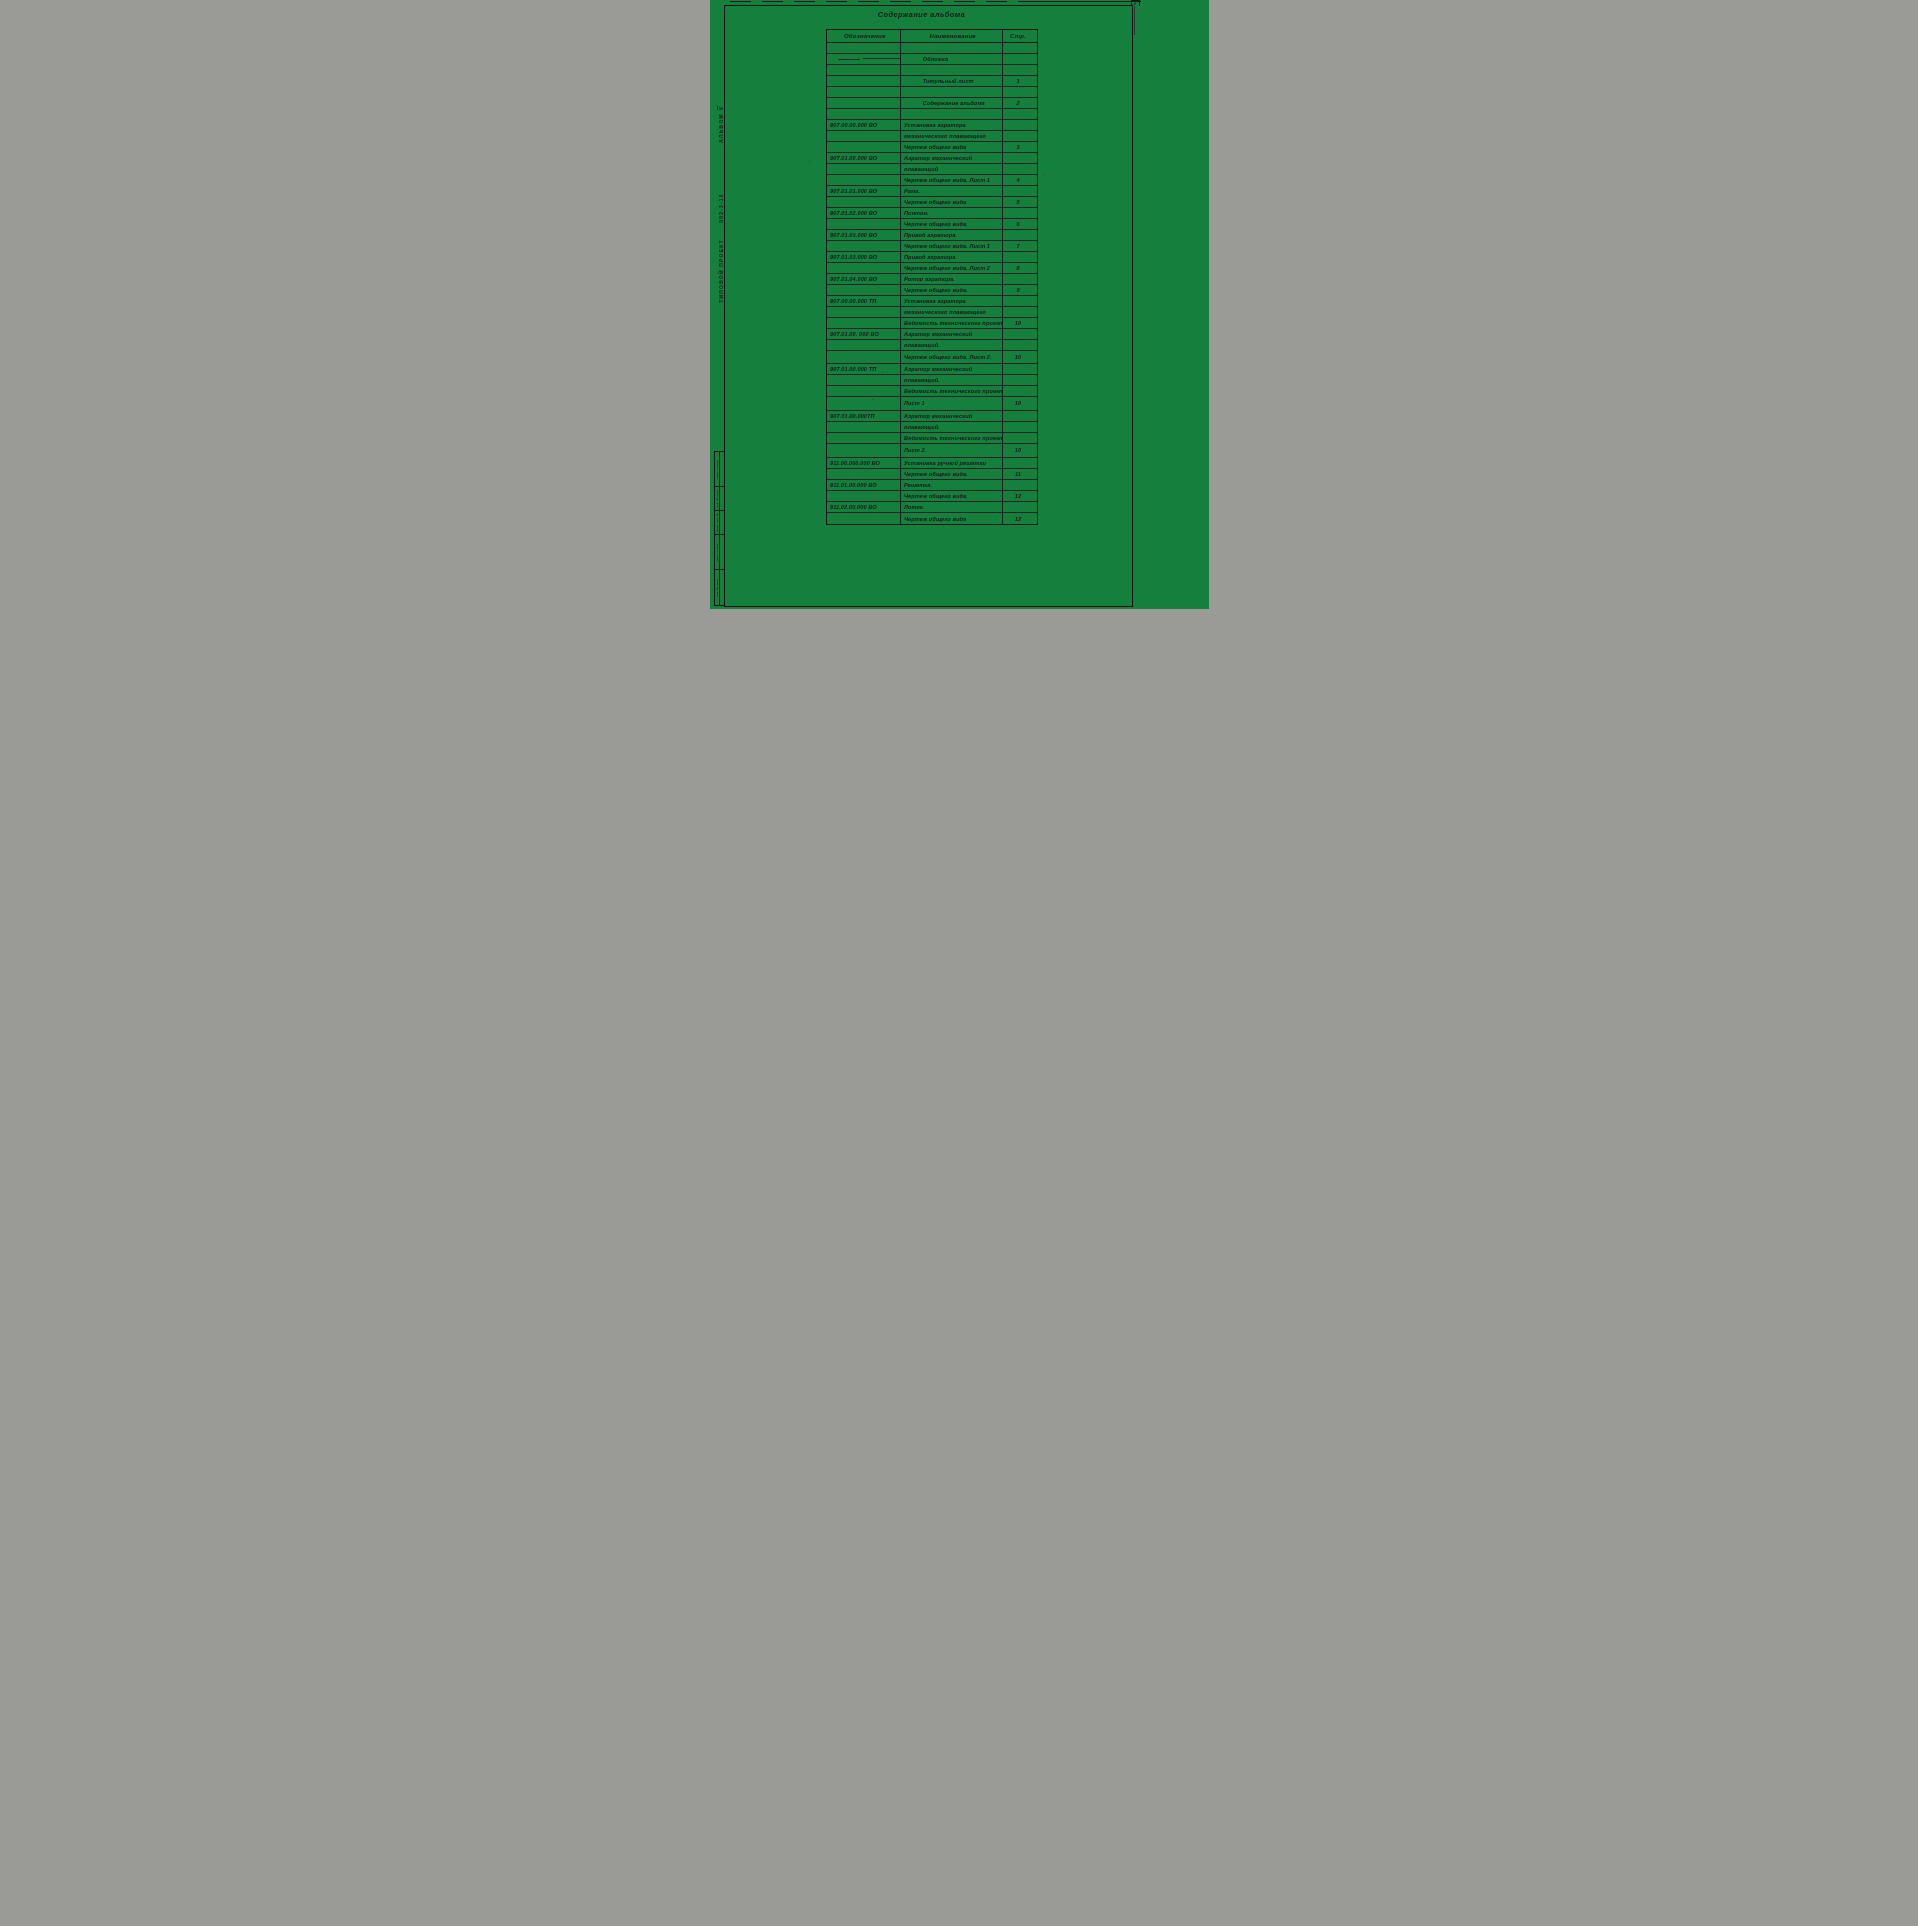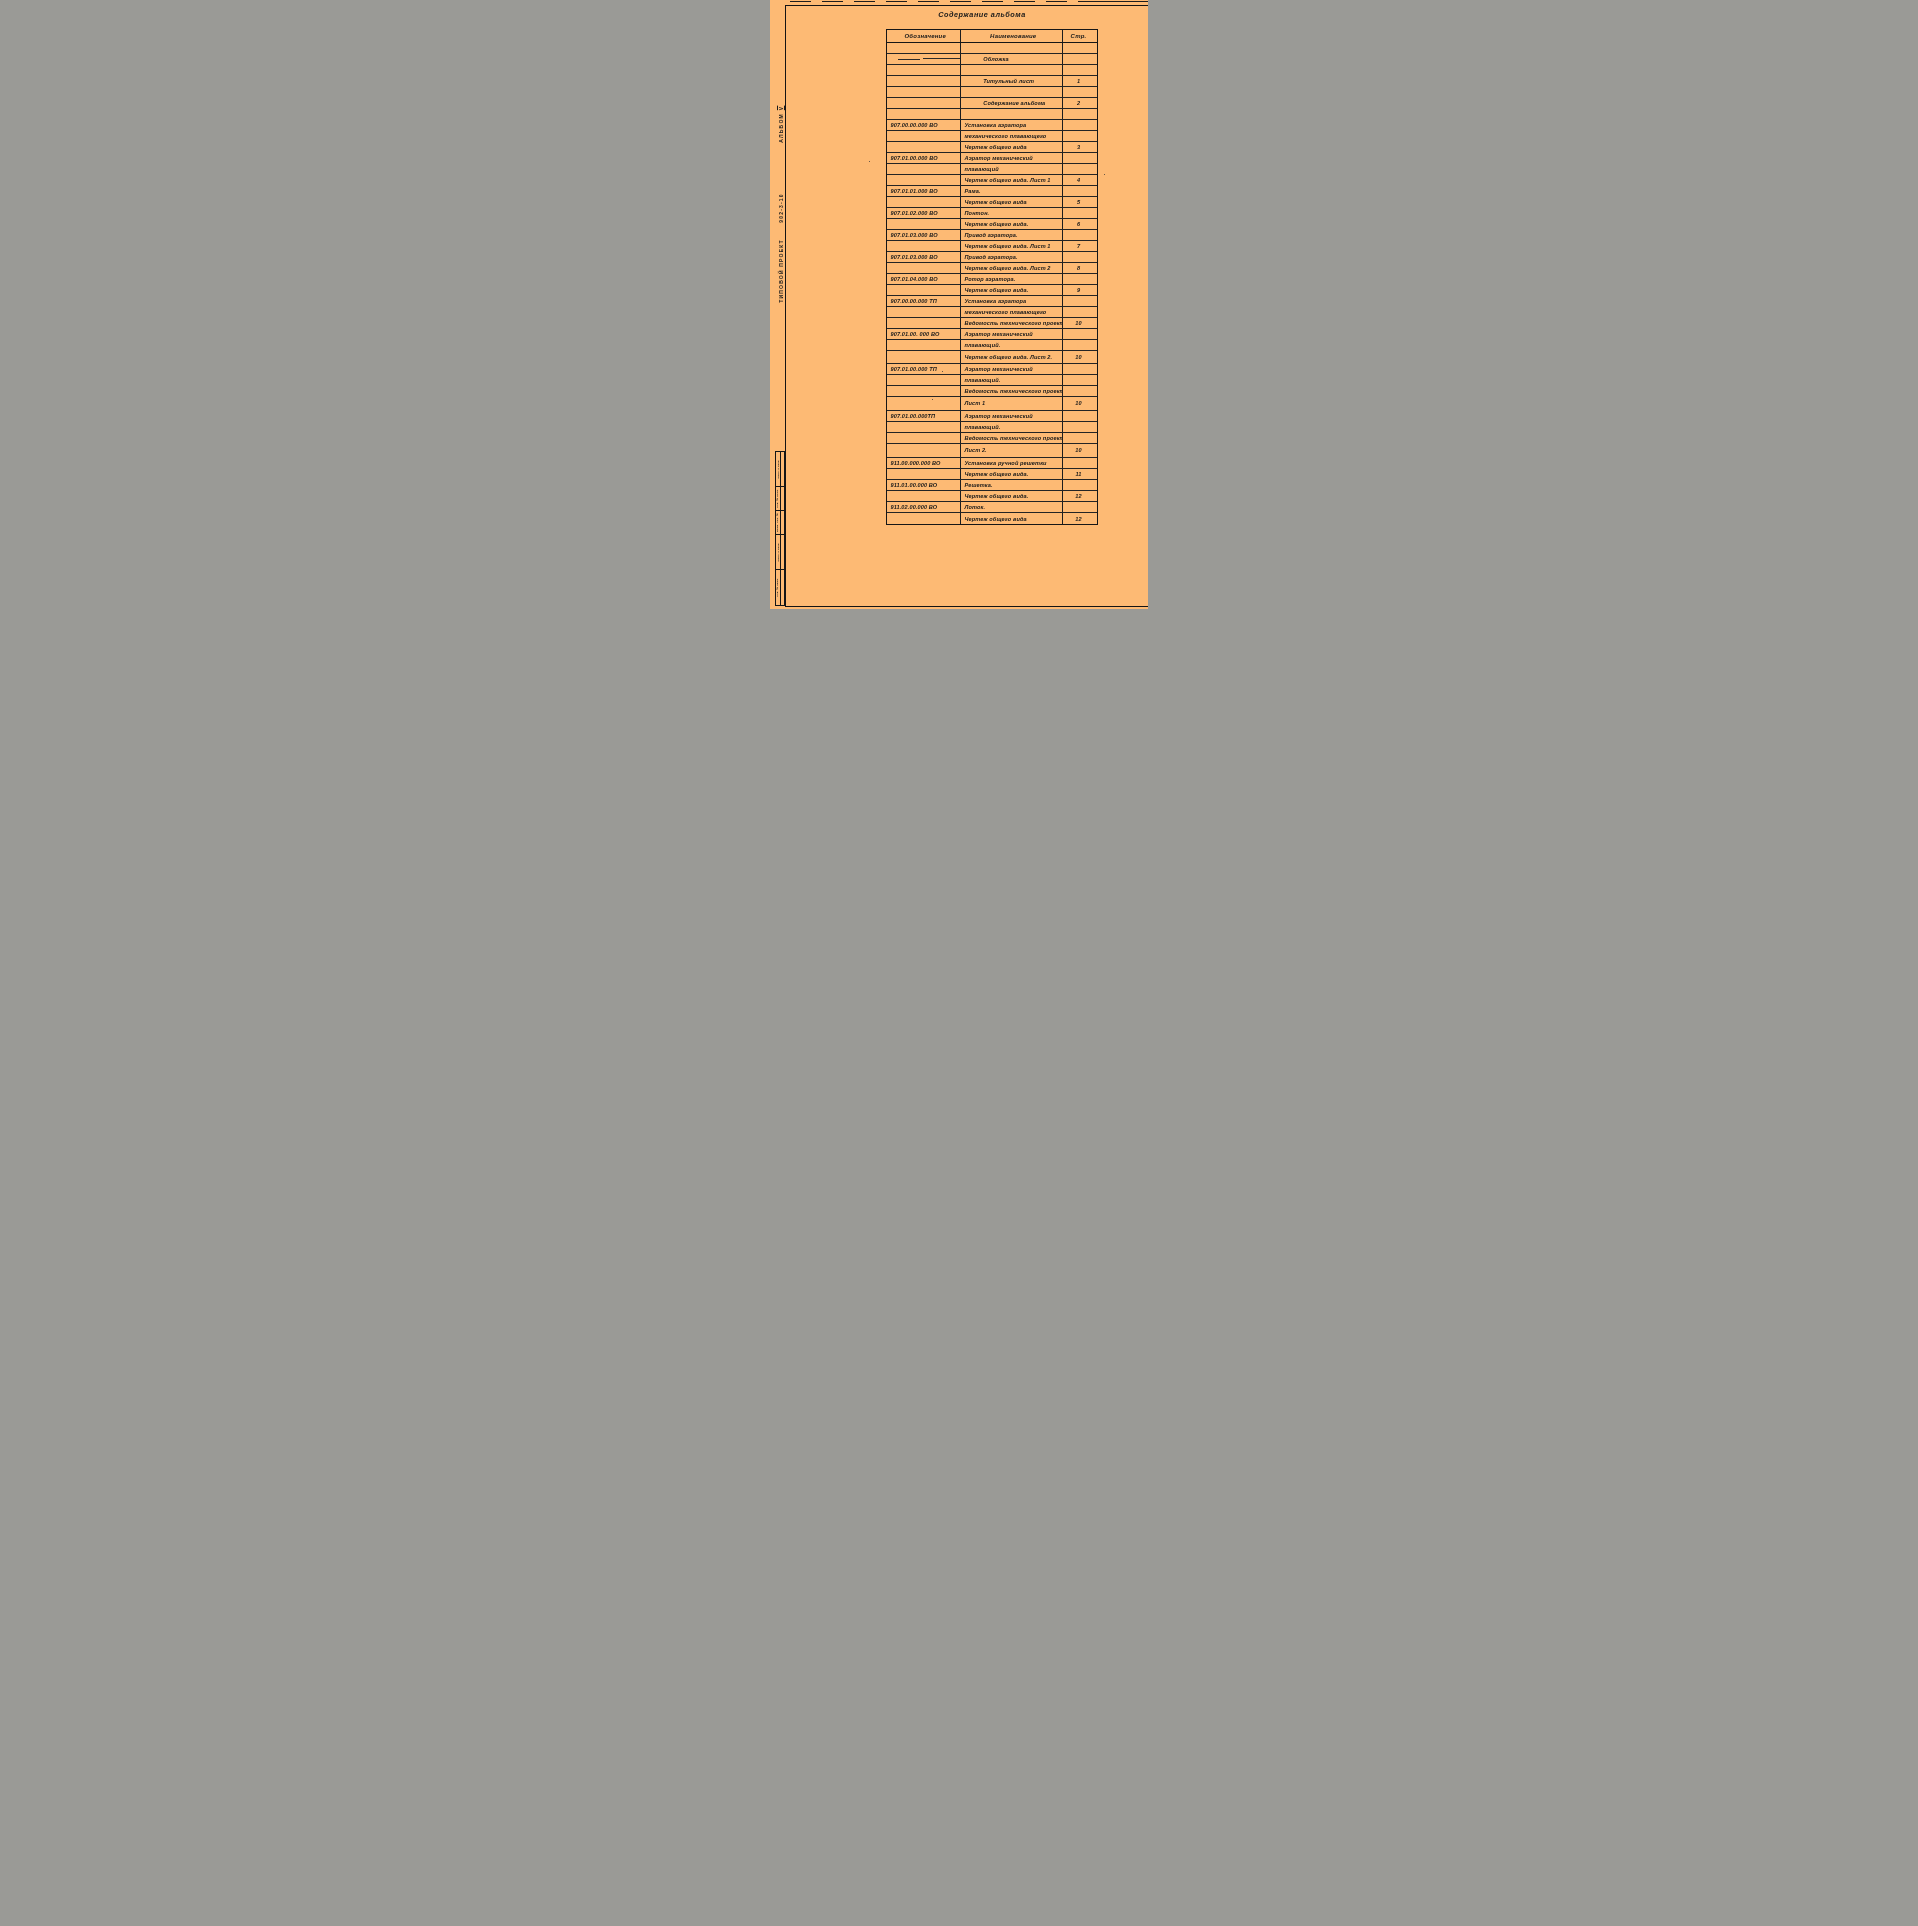--- a/index.html
+++ b/index.html
@@ -1,18 +1,18 @@
 <!DOCTYPE html>
 <html style="font-size:6.2px"><head>
 <meta charset="utf-8">
 <style>
   html,body { margin:0; padding:0; background:#9a9a96; }
   .page {
-    position:relative; width:378px; height:609px; margin:0 auto;
-    background:#fdba74; overflow:hidden;
+    position:relative; width:499px; height:609px; margin:0 auto;
+    background:#15803d; overflow:hidden;
     font-family:"Liberation Sans", sans-serif; color:#191919;
   }
   
   .top-edge-dashed {
     position:absolute; top:0.8px; left:20px; width:308px; height:1.5px;
     background:repeating-linear-gradient(90deg,#1c1c1c 0 21px, transparent 21px 32px);
   }
   .top-edge-solid { position:absolute; top:0.8px; left:328px; width:103px; height:1.5px; background:#1c1c1c; }
   
   .frame {

